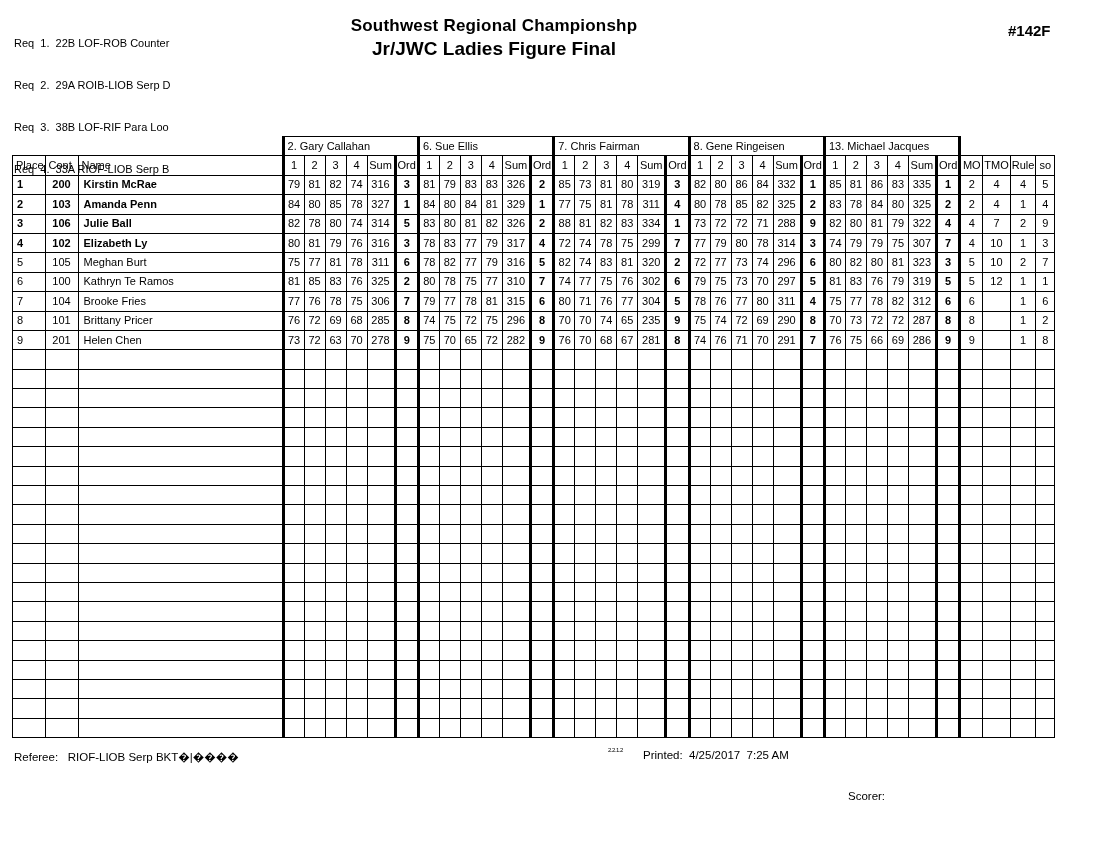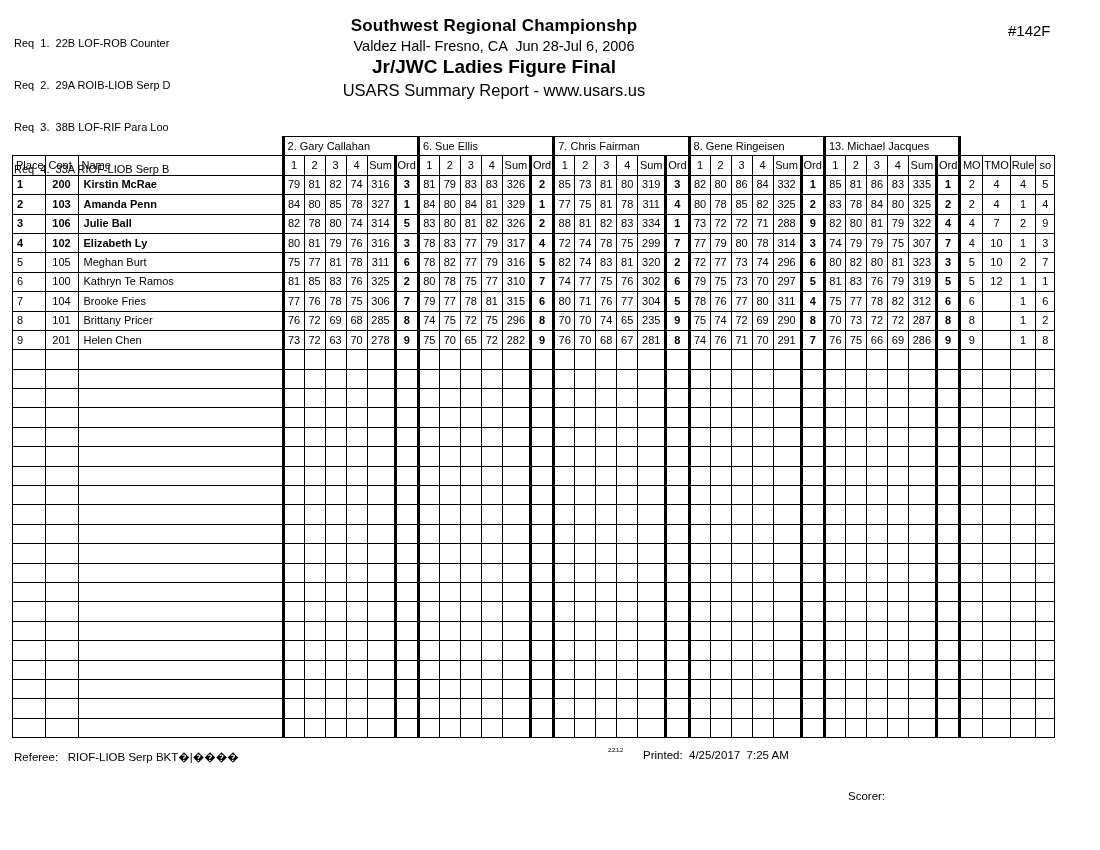--- a/index.html
+++ b/index.html
@@ -6,21 +6,21 @@
   body {
     width:1100px; height:850px; background:#ffffff; color:#000;
     font-family:"Liberation Sans", sans-serif; position:relative; overflow:hidden;
   }
   .reqs { position:absolute; left:14px; top:8px; font-size:11px; line-height:14px; white-space:pre; }
   .titles { position:absolute; left:0; top:16px; width:988px; text-align:center; }
   .t1 { font-size:17px; font-weight:bold; letter-spacing:0.2px; }
   .t2 { font-size:14.5px; margin-top:2px; white-space:pre; }
   .t3 { font-size:19px; font-weight:bold; margin-top:2px; }
   .t4 { font-size:16.5px; margin-top:3px; }
-  .docnum { position:absolute; left:1008px; top:22px; font-size:15px; font-weight:normal; }
+  .docnum { position:absolute; left:1008px; top:22px; font-size:15px; font-weight:bold; }
 
   #score-table { position:absolute; left:12px; top:136px; border-collapse:collapse; table-layout:fixed; }
   #score-table td {
     border:1px solid #000; height:18.4px; padding:0 1px; font-size:11px;
     line-height:1; overflow:hidden; white-space:nowrap;
   }
   #score-table td.nb { border:none; }
   .tL { border-left:3px solid #000 !important; }
   .tR { border-right:3px solid #000 !important; }
   .b  { font-weight:bold; }
@@ -43,23 +43,21 @@
 
 <div class="reqs">
   <div>Req  1.  22B LOF-ROB Counter</div>
   <div>Req  2.  29A ROIB-LIOB Serp D</div>
   <div>Req  3.  38B LOF-RIF Para Loo</div>
   <div>Req  4.  33A RIOF-LIOB Serp B</div>
 </div>
 
 <div class="titles">
   <div class="t1">Southwest Regional Championshp</div>
-  <div class="t2">Valdez Hall- Fresno, CA  Jun 28-Jul 6, 2006</div>
   <div class="t3">Jr/JWC Ladies Figure Final</div>
-  <div class="t4">USARS Summary Report - www.usars.us</div>
 </div>
 
 <div class="docnum">#142F</div>
 
 <table id="score-table">
     <colgroup>
       <col style="width:30px">
       <col style="width:33px">
       <col style="width:205px">
       <col style="width:21px">

